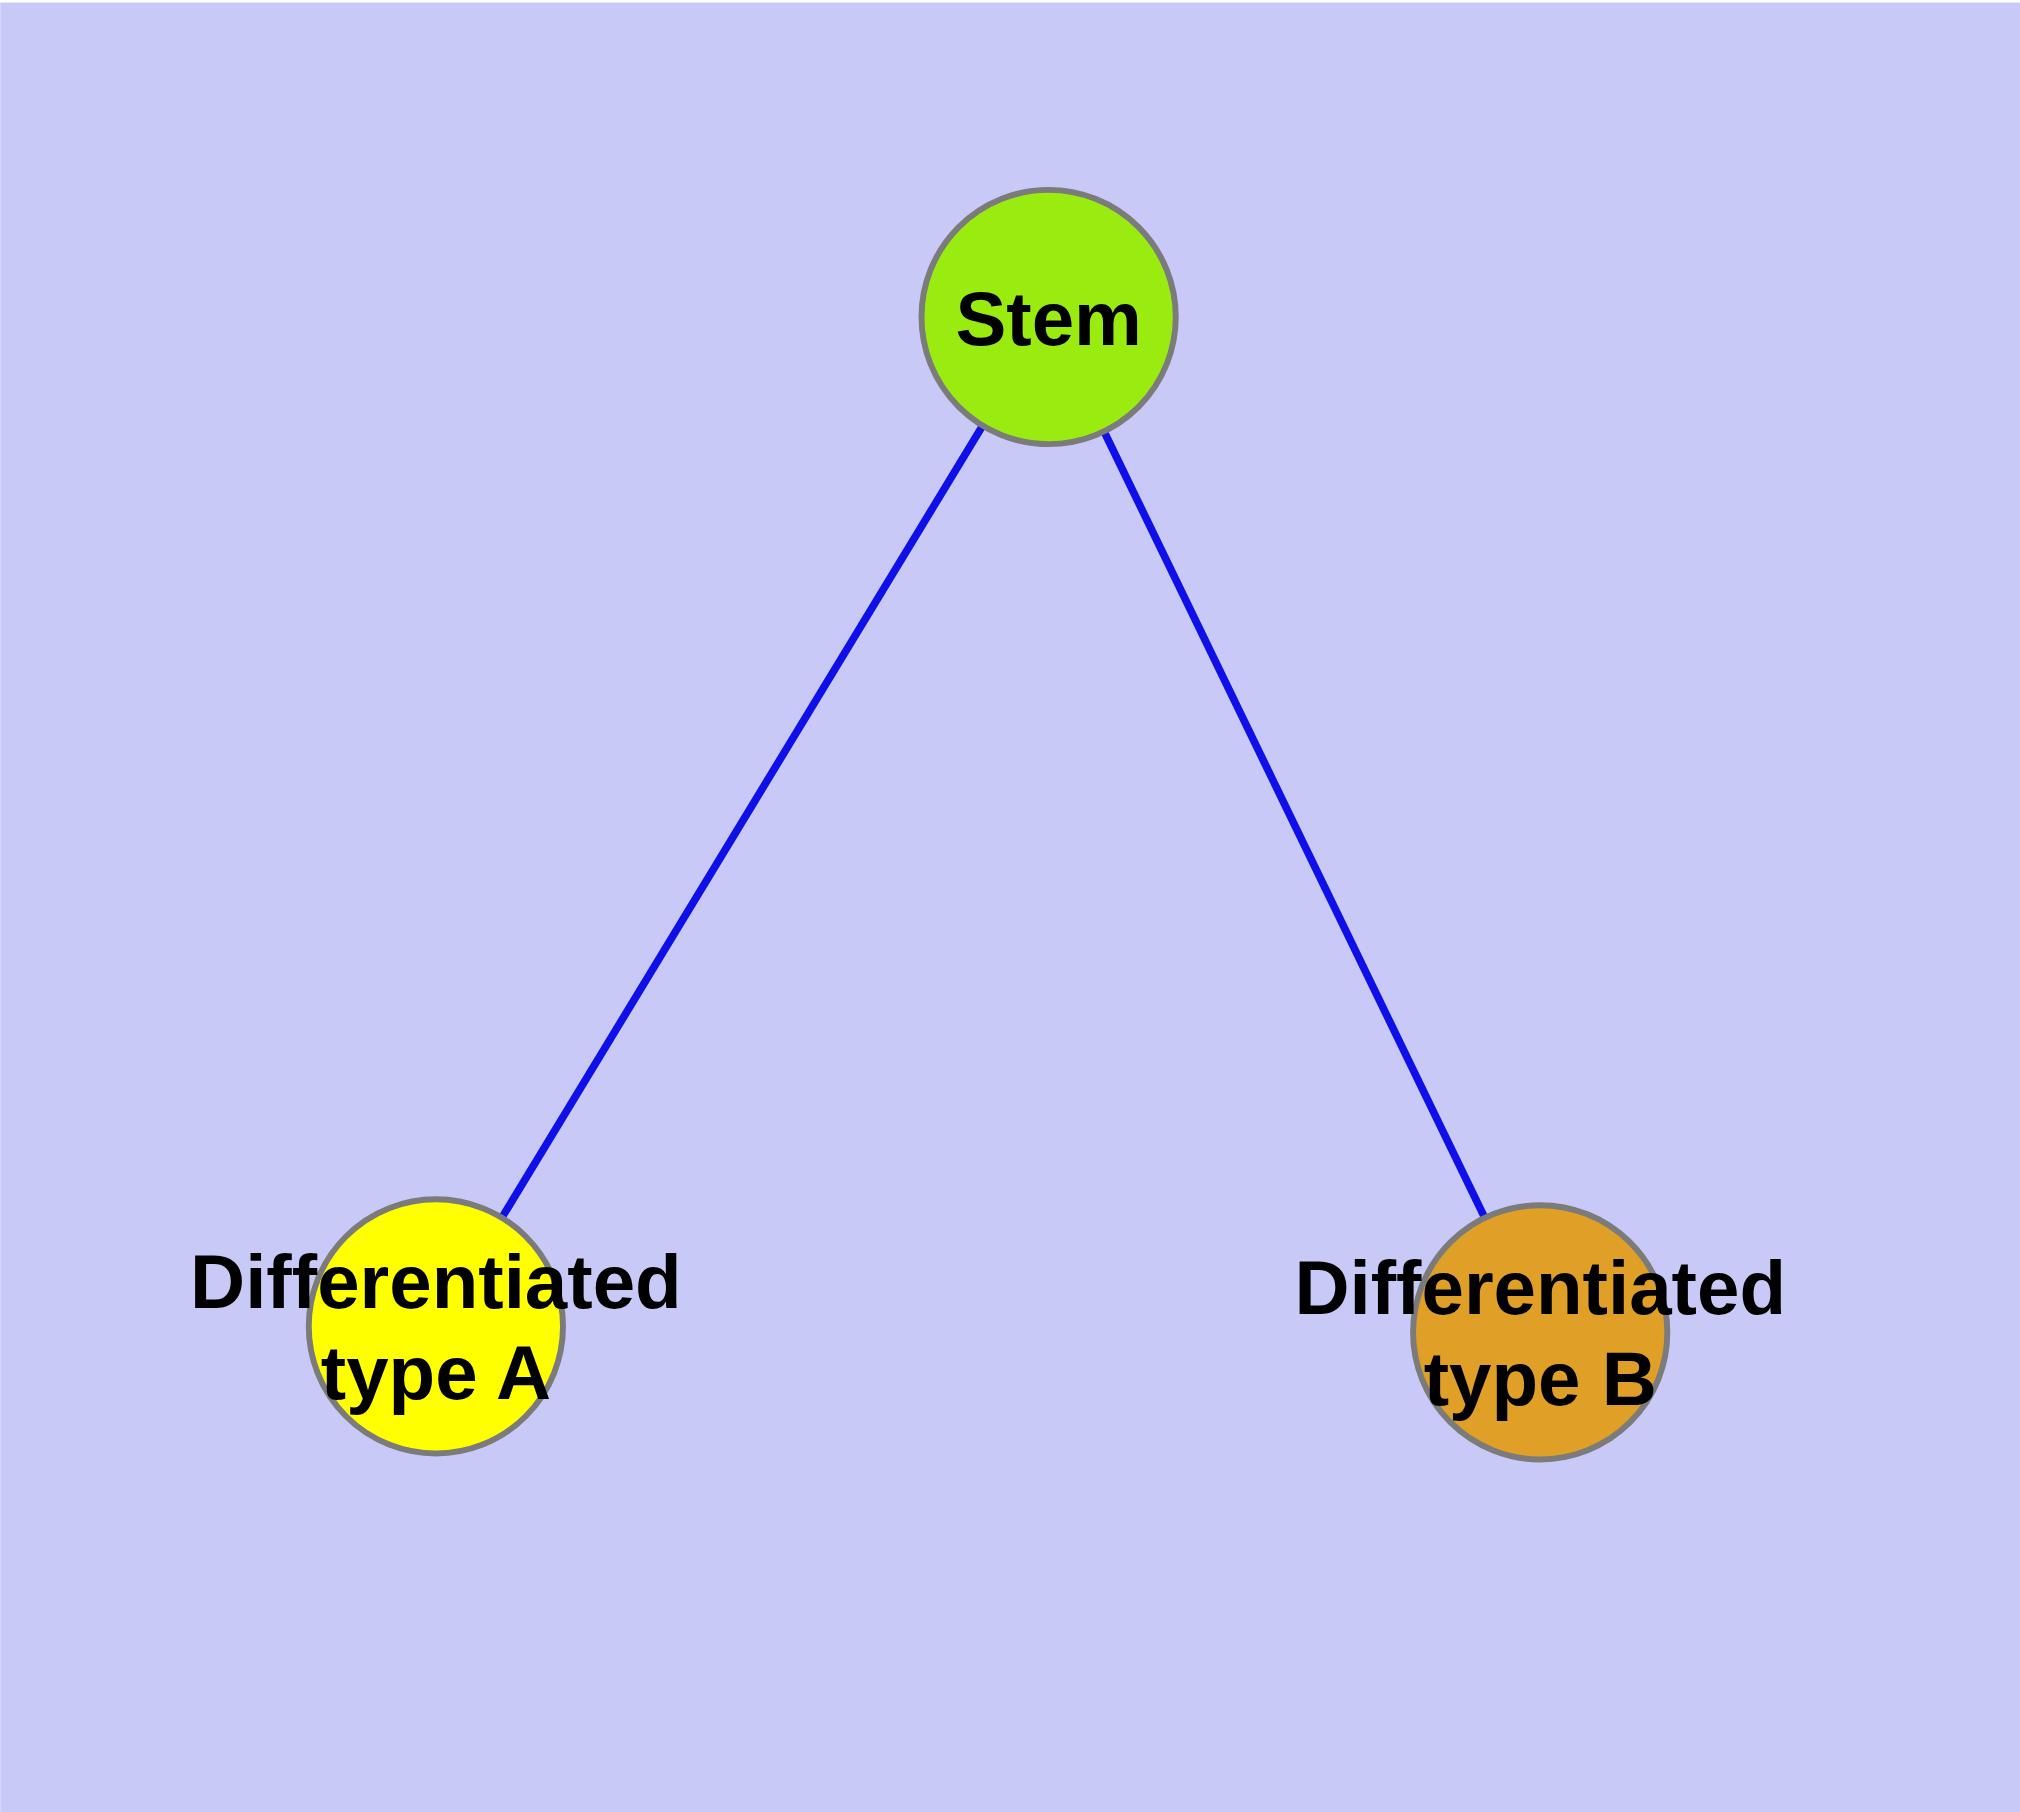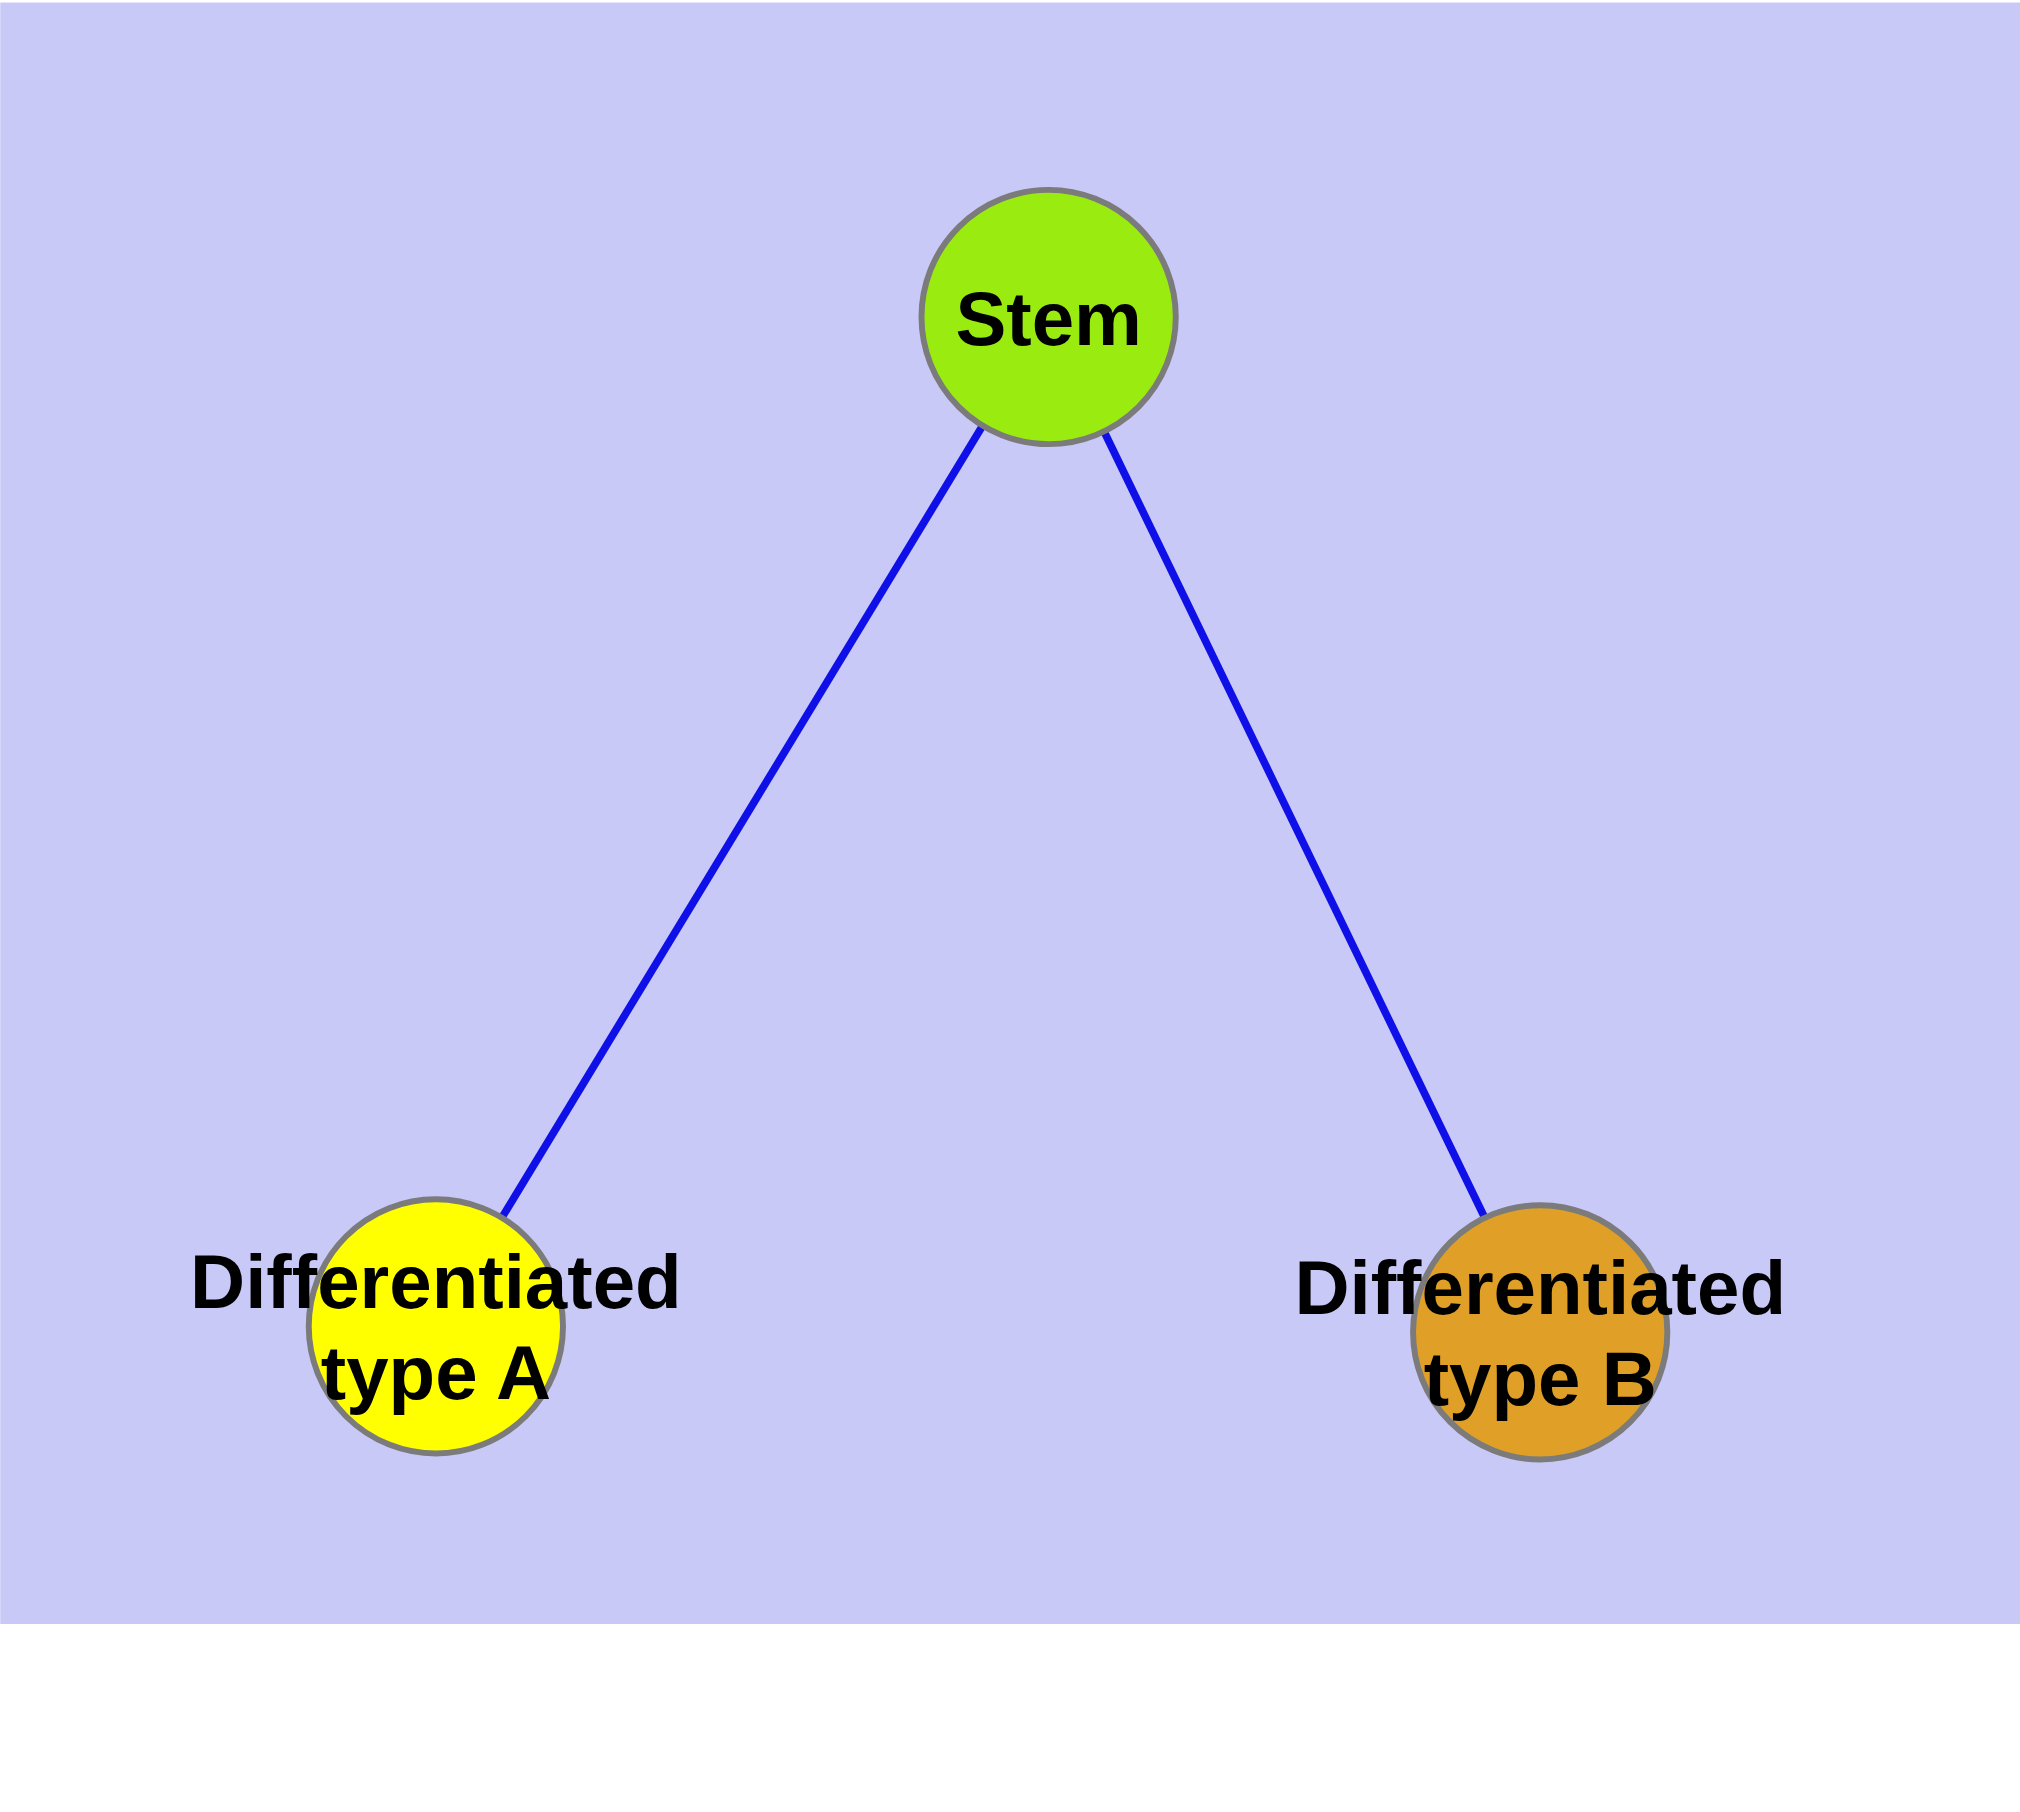--- a/index.html
+++ b/index.html
@@ -3,21 +3,21 @@
 <meta charset="utf-8">
 <style>
   html, body {
     margin: 0;
     padding: 0;
     background: #ffffff;
   }
   .stage {
     position: relative;
     width: 2021px;
-    height: 1624px;
+    height: 1812px;
     overflow: hidden;
     font-family: "Liberation Sans", sans-serif;
   }
   svg { display: block; }
   .edge {
     stroke-width: 9;
     fill: none;
     stroke-linecap: butt;
   }
   .node {

